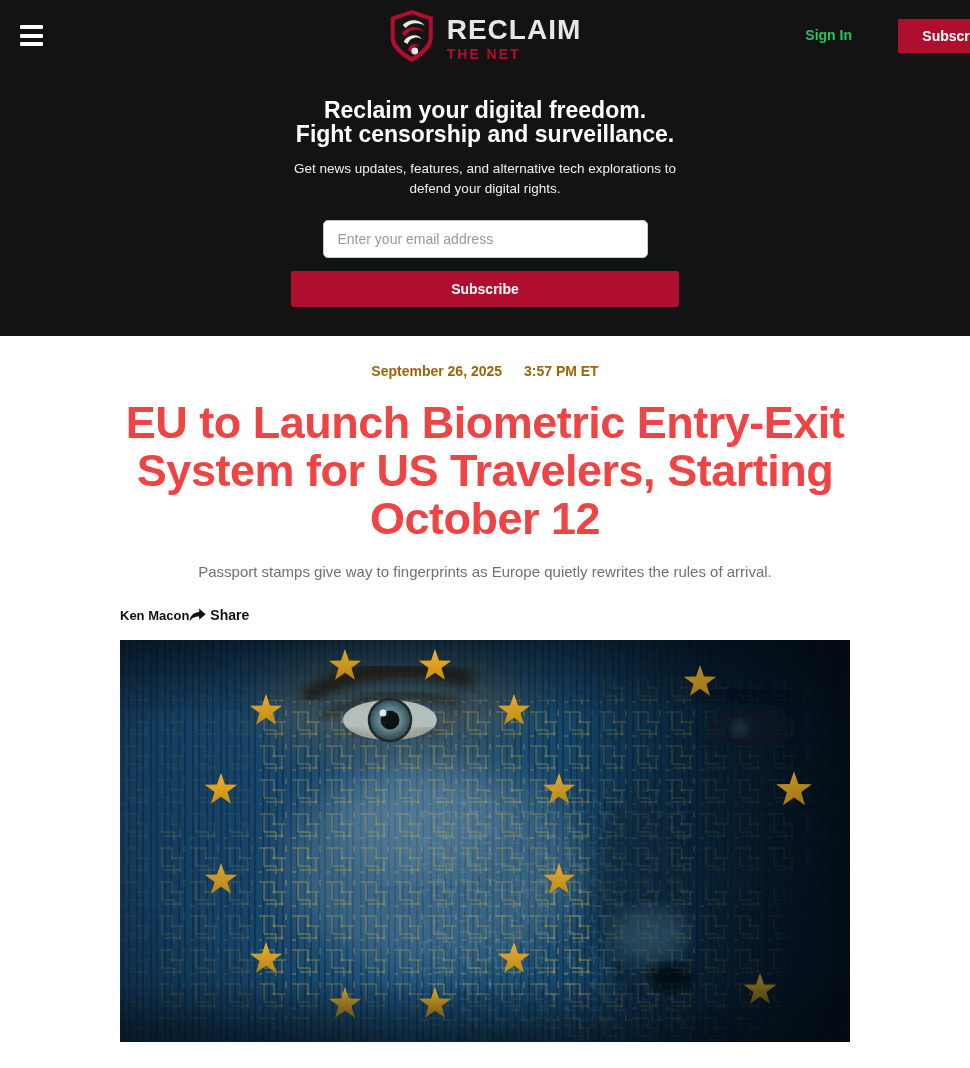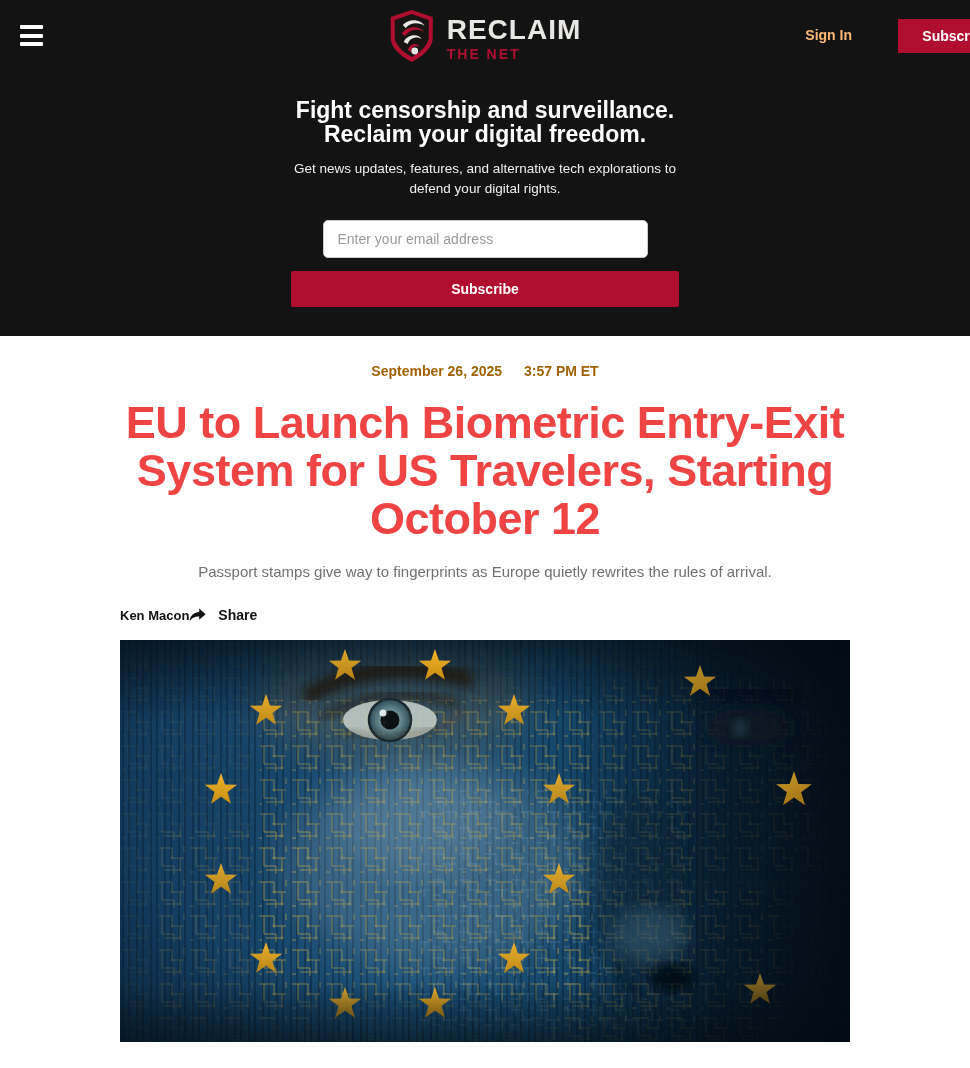--- a/index.html
+++ b/index.html
@@ -14,21 +14,21 @@
                display: flex; flex-direction: column; justify-content: space-between;
                background: none; border: none; cursor: pointer; }
   .hamburger span { display: block; height: 4px; background: #fff; border-radius: 1px; }
 
   .logo { position: absolute; left: 50%; transform: translateX(-50%); top: 9px;
           display: flex; align-items: center; gap: 12px; cursor: pointer; }
   .logo-text { display: flex; flex-direction: column; line-height: 1; }
   .logo-top { color: #e9e7e4; font-weight: bold; font-size: 28px; letter-spacing: 1px; }
   .logo-bottom { color: #b00e2f; font-weight: bold; font-size: 14px; letter-spacing: 2px; margin-top: 3px; }
 
-  .signin { position: absolute; right: 118px; top: 27px; color: #fdba74; font-size: 14px;
+  .signin { position: absolute; right: 118px; top: 27px; color: #22c55e; font-size: 14px;
             font-weight: bold; background: none; border: none; cursor: pointer; }
   .subscribe-top { position: absolute; right: -48px; top: 19px; background: #b00e2f; color: #fff;
                    font-weight: bold; font-size: 14px; border: none; padding: 9px 28px 9px 24px;
                    cursor: pointer; }
 
   .hero { text-align: center; padding-top: 28px; padding-bottom: 29px; }
   .hero-title { color: #ffffff; font-size: 23px; line-height: 24px; font-weight: bold; }
   .hero-desc { color: #efefef; font-size: 13.5px; line-height: 20px; width: 420px;
                margin: 13px auto 0; }
   .email-input { display: block; width: 325px; height: 38px; margin: 21px auto 0;
@@ -44,21 +44,21 @@
   main { text-align: center; }
   .date-row { margin-top: 27px; font-size: 14px; font-weight: bold; color: #a16207; }
   .date-row .time { margin-left: 18px; }
   h1.headline { width: 920px; margin: 20px auto 0; color: #ef4444; font-weight: bold;
                 font-size: 45px; line-height: 48px; letter-spacing: -0.5px; }
   h1.headline span { display: block; }
   .subtitle { margin-top: 20px; color: #707070; font-size: 15px; }
   .meta-row { width: 730px; margin: 27px auto 0; display: flex;
               justify-content: flex-start; align-items: center; }
   .author { font-size: 13px; font-weight: bold; color: #111; }
-  .share { display: flex; align-items: center; gap: 12px; background: none; border: none;
+  .share { display: flex; align-items: center; gap: 4px; background: none; border: none;
            cursor: pointer; font-size: 14px; font-weight: bold; color: #111;
            font-family: "Liberation Sans", sans-serif; }
   figure.article-image { width: 730px; height: 402px; margin: 17px auto 0; overflow: hidden; }
   figure.article-image svg { display: block; }
 </style>
 </head>
 <body>
 
 <div class="dark-block">
   <header class="site-header">
@@ -85,22 +85,22 @@
         <span class="logo-bottom">THE NET</span>
       </span>
     </div>
 
     <button class="signin">Sign In</button>
     <button class="subscribe-top">Subscribe</button>
   </header>
 
   <section class="hero">
     <h2 class="hero-title">
+      <span style="display:block">Reclaim your digital freedom.</span>
       <span style="display:block">Fight censorship and surveillance.</span>
-      <span style="display:block">Reclaim your digital freedom.</span>
     </h2>
     <p class="hero-desc">Get news updates, features, and alternative tech explorations to defend your digital rights.</p>
     <input class="email-input" type="email" placeholder="Enter your email address" style="">
     <button class="subscribe-hero">Subscribe</button>
   </section>
 </div>
 
 <main>
   <div class="date-row">
     <span class="date">September 26, 2025</span>

